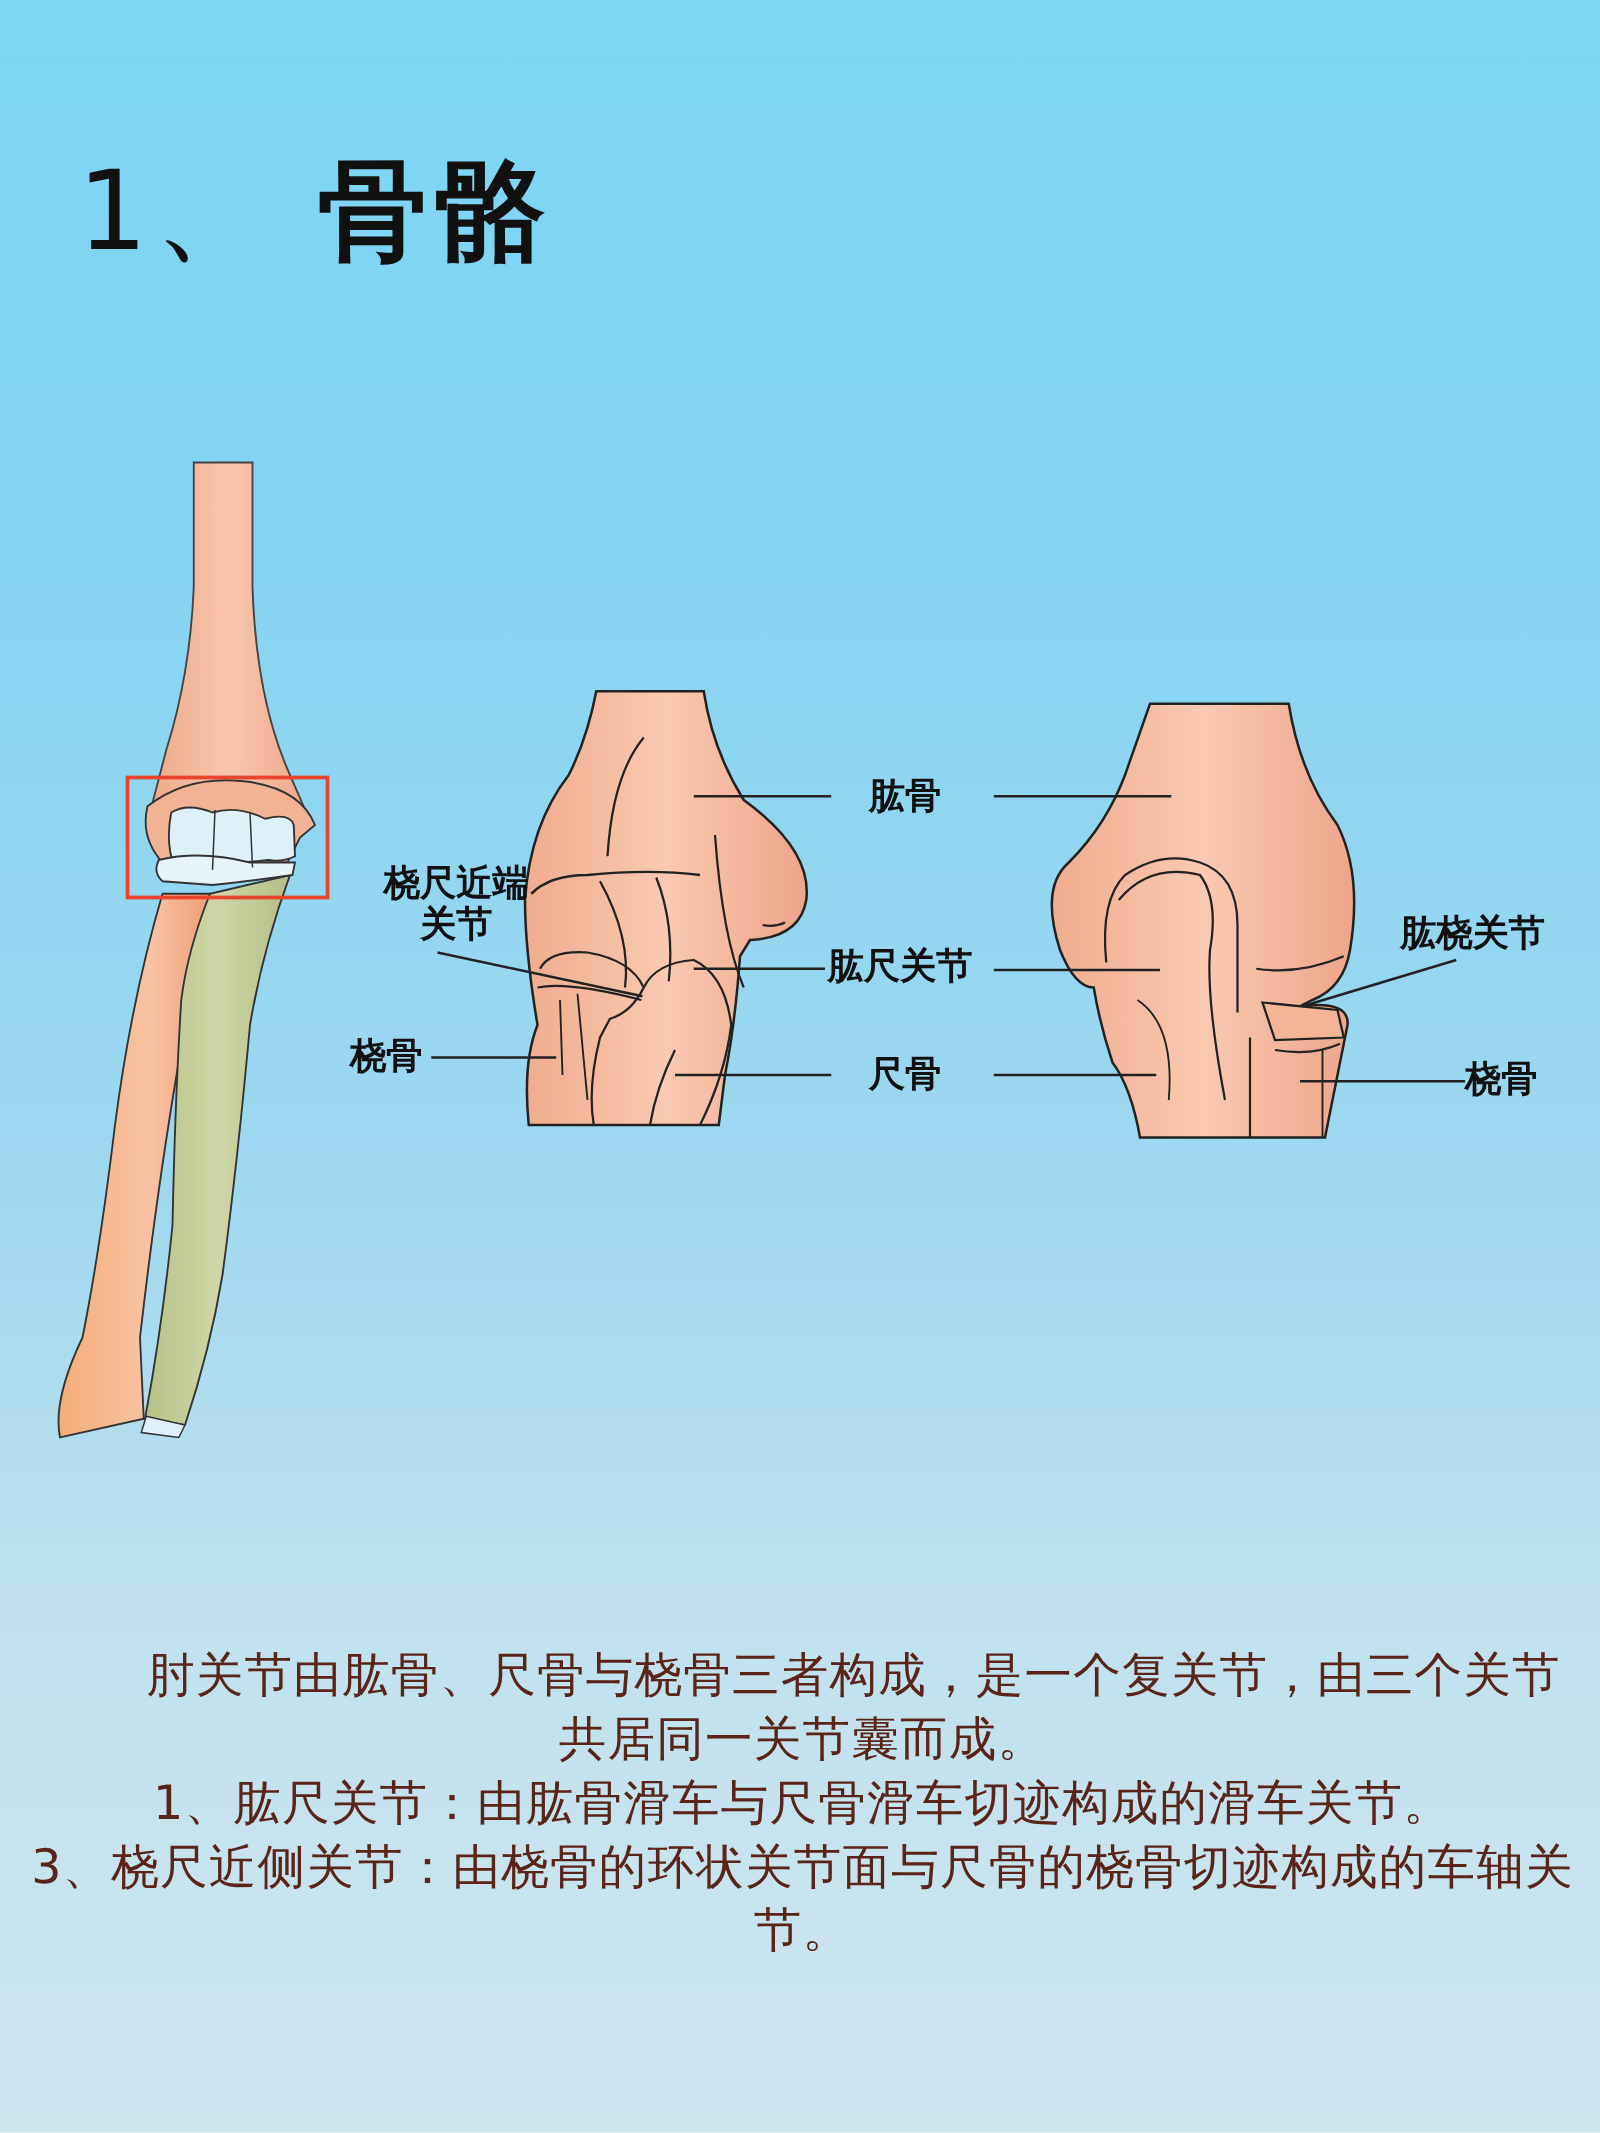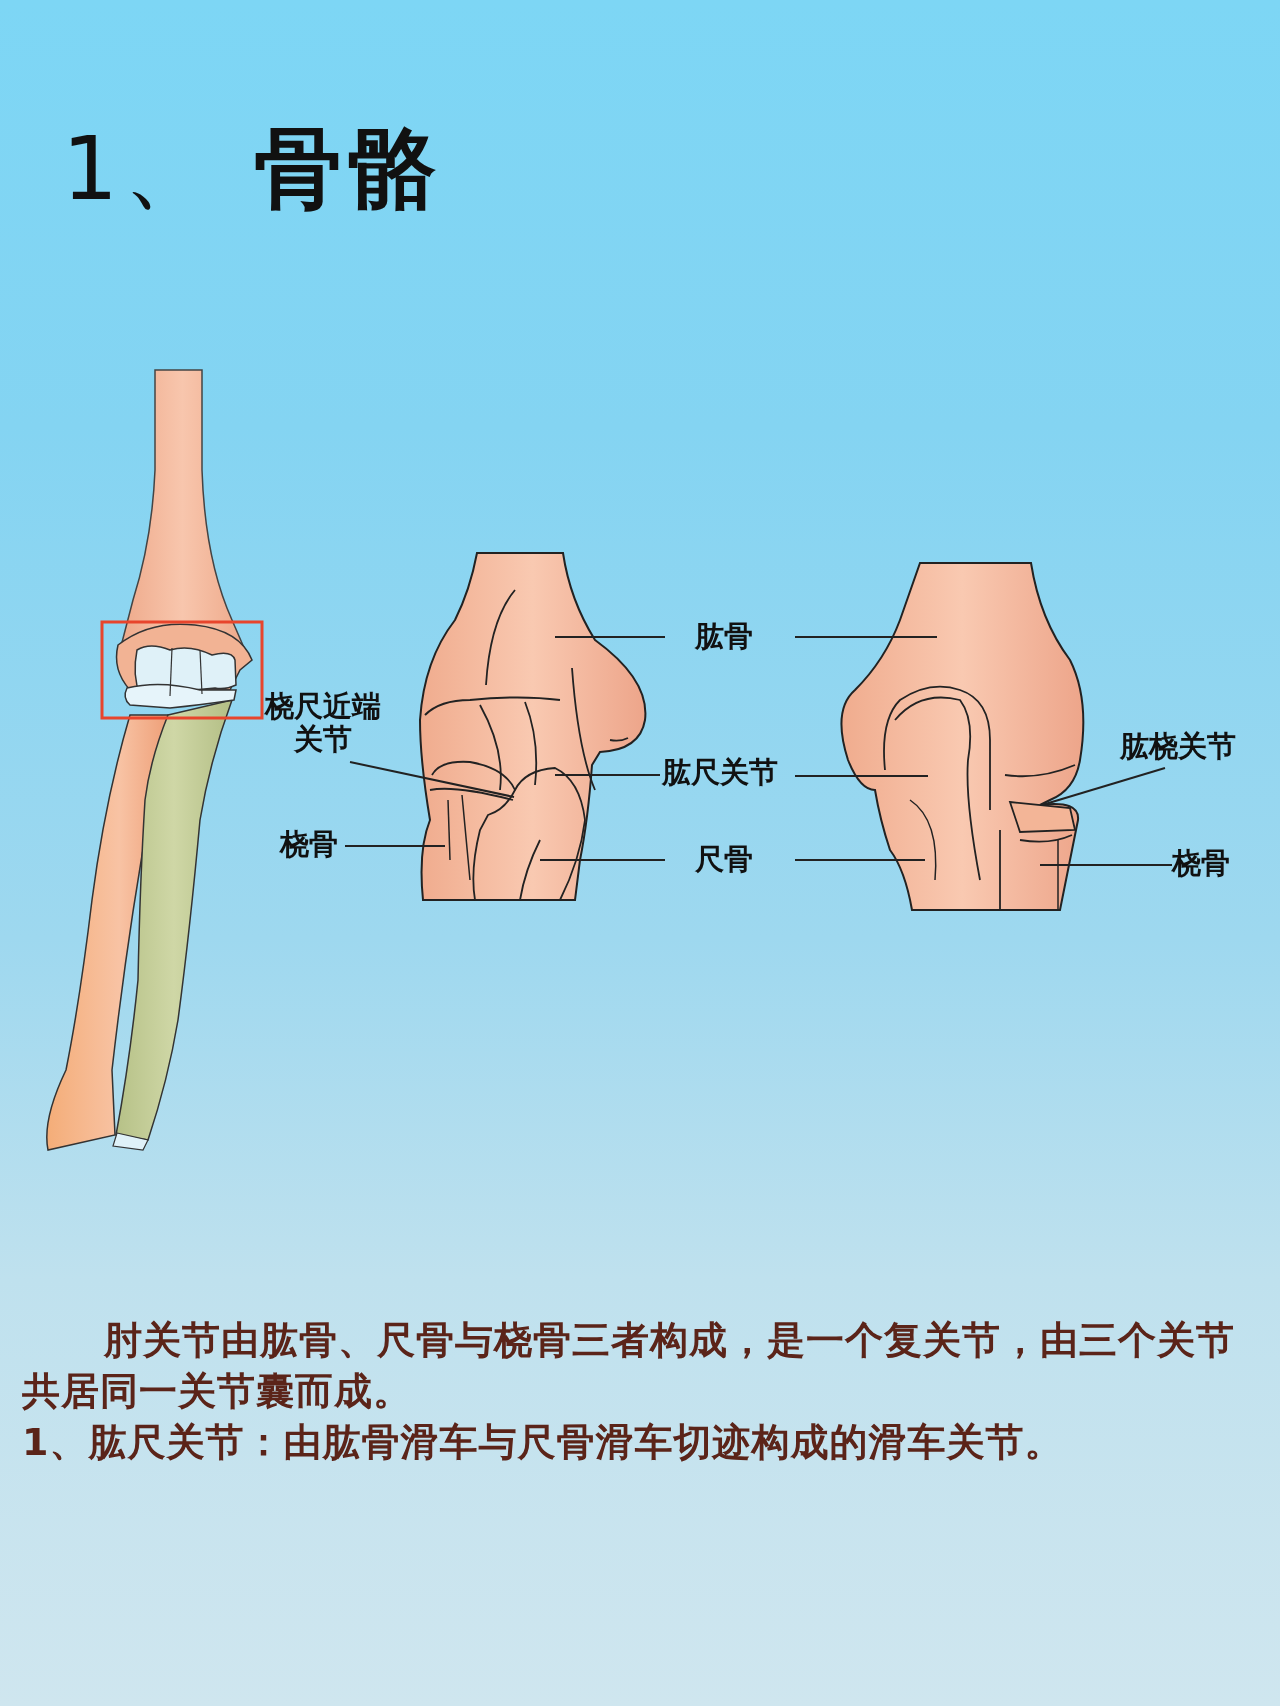--- a/index.html
+++ b/index.html
@@ -5,23 +5,23 @@
   html,body{margin:0;padding:0;}
   body{width:1280px;height:1706px;position:relative;overflow:hidden;
     background:linear-gradient(180deg,#7dd6f5 0%,#84d4f2 25%,#9ed8ef 55%,#bfe1ee 75%,#cfe6ef 100%);
     font-family:"DejaVu Sans","Liberation Sans",sans-serif;}
   .title{position:absolute;left:62px;top:110px;font-size:88px;font-weight:bold;color:#111;letter-spacing:6px;
     font-family:"DejaVu Sans",sans-serif;text-align:right;}
   .title .num{font-weight:normal;margin-right:36px;}
   svg.art{position:absolute;left:0;top:0;}
   .lbl{position:absolute;font-size:29px;font-weight:bold;color:#111;white-space:nowrap;
     font-family:"DejaVu Sans",sans-serif;line-height:1.15;text-align:right;}
-  .lbl.center{text-align:center;}
+  .lbl.center{text-align:center;margin-left:42px;}
   .body-text{position:absolute;left:22px;top:1315px;width:1240px;color:#5b2419;font-size:38px;
-    font-weight:bold;line-height:51px;font-family:"DejaVu Sans",sans-serif;letter-spacing:1px;}
+    font-weight:normal;line-height:51px;font-family:"DejaVu Sans",sans-serif;letter-spacing:1px;text-align:center;}
   .body-text p{margin:0;}
   .body-text .indent{text-indent:82px;}
 </style>
 </head>
 <body>
 
 <div class="title">
   <span class="num">1、</span><span>骨骼</span>
 </div>
 
@@ -121,13 +121,14 @@
 <div class="lbl" style="left:695px;top:620px;">肱骨</div>
 <div class="lbl" style="left:662px;top:756px;">肱尺关节</div>
 <div class="lbl" style="left:695px;top:843px;">尺骨</div>
 
 <div class="lbl" style="left:1120px;top:730px;">肱桡关节</div>
 <div class="lbl" style="left:1172px;top:847px;">桡骨</div>
 
 <div class="body-text">
   <p class="indent">肘关节由肱骨、尺骨与桡骨三者构成，是一个复关节，由三个关节共居同一关节囊而成。</p>
   <p>1、肱尺关节：由肱骨滑车与尺骨滑车切迹构成的滑车关节。</p>
+  <p>3、桡尺近侧关节：由桡骨的环状关节面与尺骨的桡骨切迹构成的车轴关节。</p>
 </div>
 
 </body></html>

